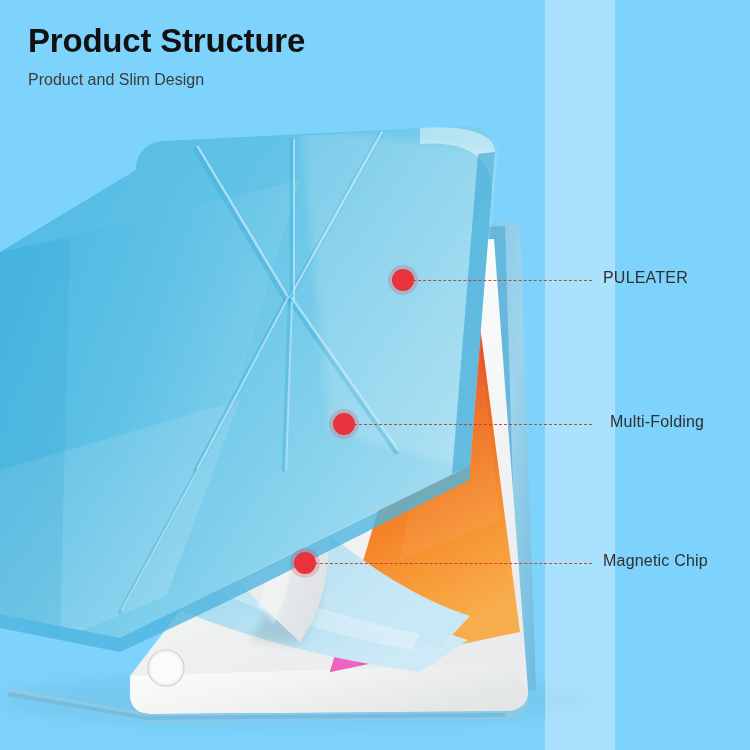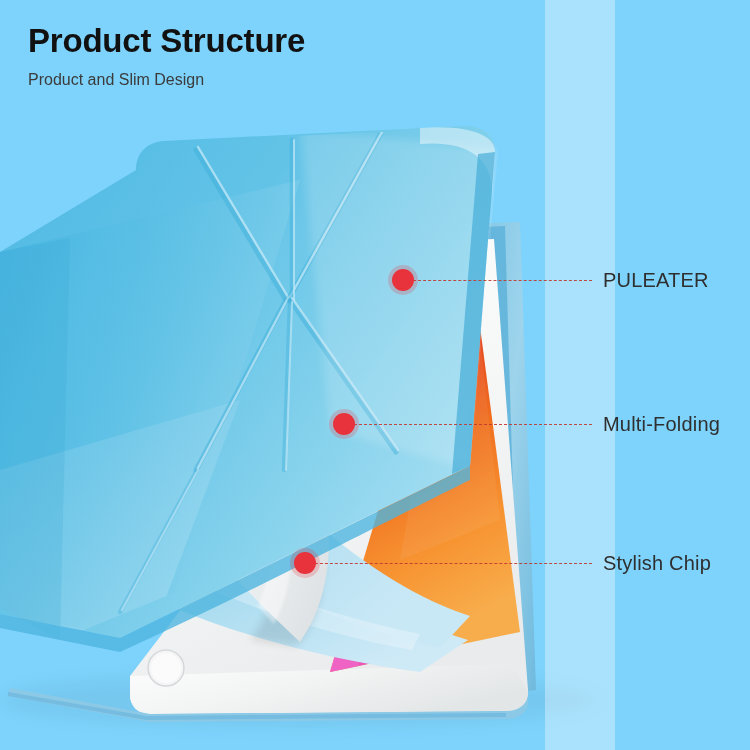--- a/index.html
+++ b/index.html
@@ -71,21 +71,21 @@
     height: 22px;
     margin-left: -11px;
     margin-top: -11px;
     border-radius: 50%;
     background: #e8333c;
     box-shadow: 0 0 0 4px rgba(232,51,60,.22);
   }
   .callout-label {
     position: absolute;
     top: -11px;
-    font-size: 20px;
+    font-size: 16px;
     color: #2f2f2f;
     white-space: nowrap;
     letter-spacing: .2px;
   }
 </style>
 </head>
 <body>
 
 <div id="page">
 
@@ -339,24 +339,24 @@
 
     <div class="callout" style="left:403px; top:280px;">
       <div class="callout-line" style="width:189px;"></div>
       <div class="callout-dot"></div>
       <div class="callout-label" style="left:200px;">PULEATER</div>
     </div>
 
     <div class="callout" style="left:344px; top:424px;">
       <div class="callout-line" style="width:248px;"></div>
       <div class="callout-dot"></div>
-      <div class="callout-label" style="left:259px;">Multi-Folding</div>
+      <div class="callout-label" style="left:266px;">Multi-Folding</div>
     </div>
 
     <div class="callout" style="left:305px; top:563px;">
       <div class="callout-line" style="width:287px;"></div>
       <div class="callout-dot"></div>
-      <div class="callout-label" style="left:298px;">Stylish Chip</div>
+      <div class="callout-label" style="left:298px;">Magnetic Chip</div>
     </div>
 
   </div>
 
 </div>
 
 </body></html>

